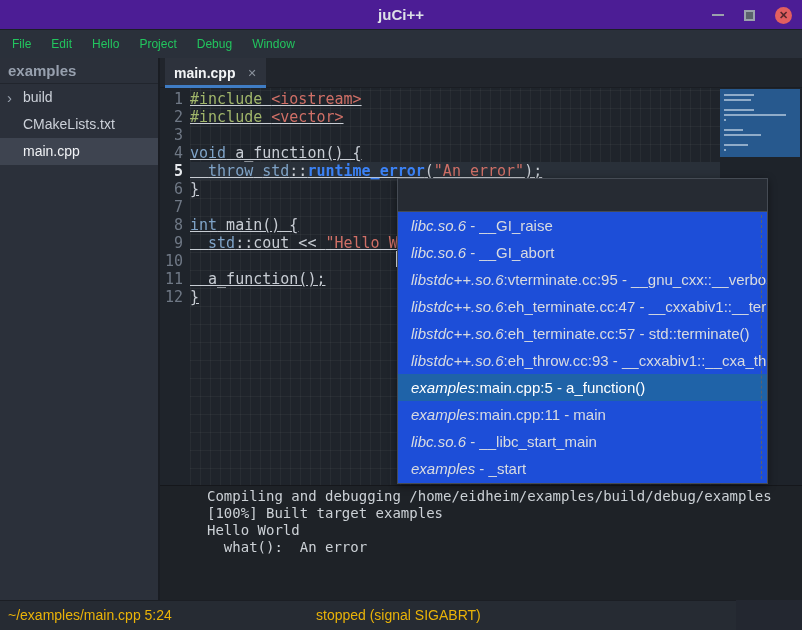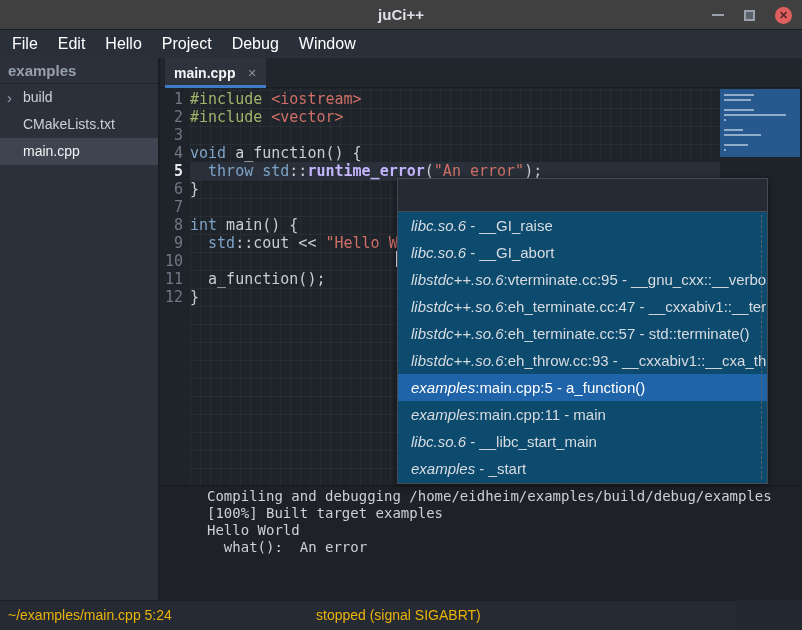--- a/index.html
+++ b/index.html
@@ -5,34 +5,34 @@
   * { margin:0; padding:0; box-sizing:border-box; }
   html,body { width:802px; height:630px; }
   body {
     font-family:"Liberation Sans", sans-serif;
     background:#1f242b; color:#c8cdd4; overflow:hidden; position:relative;
   }
   #window { position:absolute; inset:0; width:802px; height:630px; background:#232730; }
 
   
   .titlebar { position:absolute; left:0; top:0; width:802px; height:30px;
-    background:#404040; border-bottom:1px solid #1b1f26; display:flex; align-items:center;text-decoration:underline; }
+    background:#4c1d95; border-bottom:1px solid #1b1f26; display:flex; align-items:center;text-decoration:underline; }
   .title { position:absolute; left:0; right:0; text-align:center; font-size:15px;
     font-weight:bold; color:#dde1e7; pointer-events:none; }
   .win-controls { position:absolute; right:10px; top:0; height:30px; display:flex;
     align-items:center; gap:20px; }
   .btn-min { width:12px; height:2px; background:#9aa1ac; display:inline-block; }
   .btn-restore { width:11px; height:11px; border:2px solid #9aa1ac; display:inline-block; background:#5b626c; }
   .btn-close { width:17px; height:17px; border-radius:50%; background:#e25f5f; color:#57272c;
     display:flex; align-items:center; justify-content:center; font-size:11px; font-weight:bold; line-height:1; }
 
   
   .menubar { position:absolute; left:0; top:30px; width:802px; height:28px;
     background:#2a303a; display:flex; align-items:center; padding-left:2px; }
-  .menu-item { padding:0 10px; font-size:16px; color:#ffffff; height:28px; line-height:28px; }
+  .menu-item { padding:0 10px; font-size:12px; color:#22c55e; height:28px; line-height:28px; }
 
   
   .sidebar { position:absolute; left:0; top:58px; width:160px; height:542px;
     background:#2b303a; border-right:2px solid #1a1d23; }
   .sidebar-header { height:26px; line-height:25px; padding-left:8px; font-size:15px;
     font-weight:bold; color:#97a0ae; border-bottom:1px solid #21252d; }
   .tree-row { height:27px; line-height:27px; font-size:14px; color:#ccd1d9;
     position:relative; padding-left:23px; white-space:nowrap; }
   .tree-row.selected { background:#3e4450; color:#f0f2f5; }
   .tree-chevron { position:absolute; left:7px; top:0; color:#9aa3b0; font-size:15px; }
@@ -54,43 +54,43 @@
     font-family:"DejaVu Sans Mono", monospace; font-size:15px; }
   .gutter { position:absolute; left:0; top:2px; width:28px; }
   .gutter div { height:18px; line-height:18px; text-align:right; padding-right:5px;
     color:#6f7885; font-size:15px; }
   .gutter div.cur { color:#e6e9ed; font-weight:bold; }
   .code-area { position:absolute; left:30px; top:0; width:530px; height:397px;
     background-image:
       linear-gradient(to right, rgba(255,255,255,0.040) 1px, transparent 1px),
       linear-gradient(to bottom, rgba(255,255,255,0.040) 1px, transparent 1px);
     background-size:10px 18px; background-position:0 2px; padding-top:2px; overflow:hidden; }
-  .code-line { height:18px; line-height:18px; white-space:pre; }
+  .code-line { height:18px; line-height:18px; white-space:pre;text-decoration:underline; }
   .code-line.cur { background:#293039; }
   .seg-plain   { color:#c8cdd4; }
   .seg-keyword { color:#7fa3c7; }
-  .seg-type    { color:#c4b5fd; font-weight:bold; }
+  .seg-type    { color:#3b82f6; font-weight:bold; }
   .seg-preproc { color:#a0b56a; }
   .seg-string  { color:#cf6f66; }
   .cursor { position:absolute; left:236px; top:163px; width:2px; height:16px; background:#eceef1; }
 
   
   .map { position:absolute; left:560px; top:0; width:82px; height:397px; background:#1e232a; }
   .map-slider { position:absolute; left:0; top:1px; width:80px; height:68px; background:#27598e; }
   .map-bar { position:absolute; height:2px; background:rgba(215,228,240,0.60); left:4px; }
 
   
   .terminal { position:absolute; left:0; top:427px; width:642px; height:115px; background:#1e2227;
     border-top:1px solid #15171b; font-family:"DejaVu Sans Mono", monospace; font-size:14px;
     color:#ccd1d6; padding:2px 0 0 3px; }
   .terminal div { height:17px; line-height:17px; white-space:pre;margin-left:44px; }
 
   
   .popup { position:absolute; left:397px; top:178px; width:371px; height:306px;
-    background:#0c4a6e; border:1px solid #454b54; box-shadow:0 2px 8px rgba(0,0,0,0.45); z-index:5; }
+    background:#1d4ed8; border:1px solid #454b54; box-shadow:0 2px 8px rgba(0,0,0,0.45); z-index:5; }
   .popup-header { height:33px; border-bottom:1px solid #454b54; background:#262b33; }
   .popup-list { position:relative; }
   .popup-row { height:27px; line-height:27px; padding-left:13px; font-size:15px; color:#d8dbe0;
     white-space:nowrap; overflow:hidden; }
   .popup-row.selected { background:#1f63a8; color:#ffffff; }
   .popup-row .lib { font-style:italic; }
   .popup-row .file { font-weight:normal; }
   .popup-scroll-hint { position:absolute; right:5px; top:36px; bottom:4px; width:0;
     border-left:1px dashed #5b636d; z-index:6; }
 

